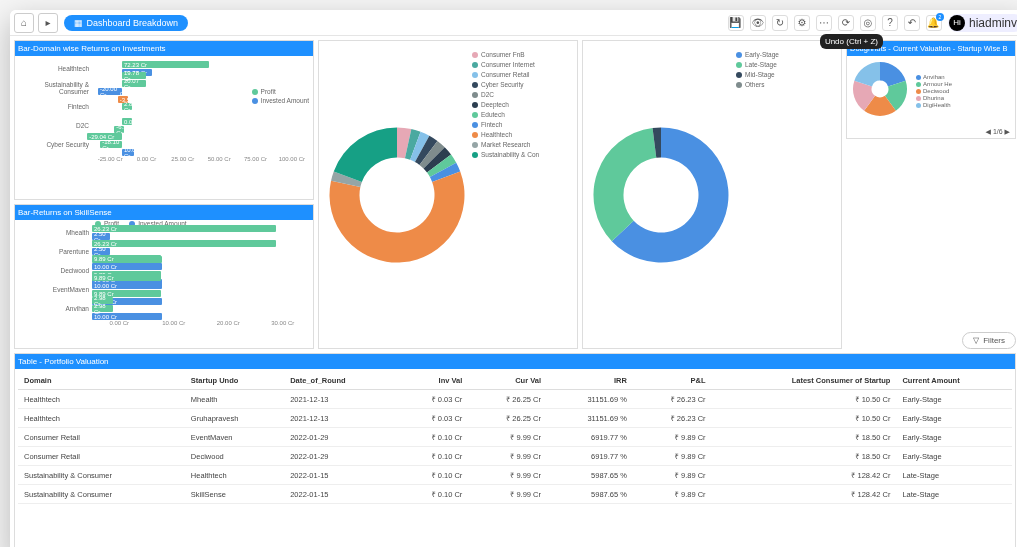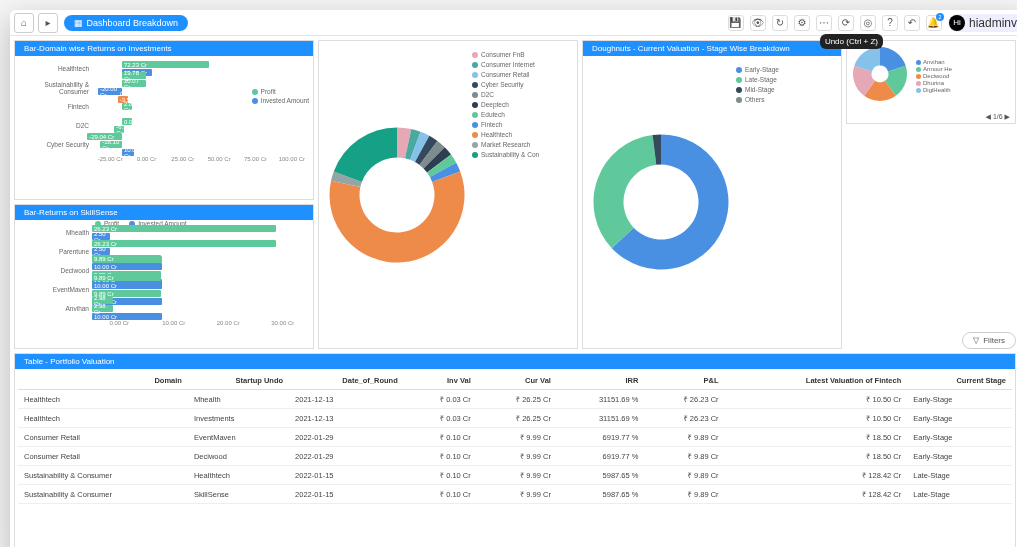--- a/index.html
+++ b/index.html
@@ -9,21 +9,21 @@
 .home-btn { width:20px; height:20px; border:1px solid #ccc; border-radius:3px; display:flex; align-items:center; justify-content:center; font-size:10px; cursor:pointer; color:#555; }
 .title-pill { background:#1e90ff; color:#fff; font-size:9px; padding:3px 10px; border-radius:10px; margin-left:6px; display:flex; align-items:center; gap:4px; }
 .toolbar-right { margin-left:auto; display:flex; align-items:center; gap:6px; position:relative; }
 .tbr-icon { width:16px; height:16px; display:flex; align-items:center; justify-content:center; font-size:10px; color:#555; cursor:pointer; border:1px solid #ddd; border-radius:3px; }
 .tooltip { position:absolute; top:20px; right:140px; background:#222; color:#fff; font-size:8px; padding:3px 5px; border-radius:6px; white-space:nowrap; }
 .avatar-pill { display:flex; align-items:center; background:#eef; border-radius:10px; padding:1px 6px 1px 1px; gap:4px; }
 .avatar-c { width:16px; height:16px; border-radius:50%; background:#000000; color:#fff; font-size:8px; display:flex; align-items:center; justify-content:center; }
 .avatar-pill span { font-size:12px; color:#333; }
 .content { flex:1; padding:4px; display:grid; grid-template-columns:300px 260px 260px 170px; grid-template-rows:160px 145px auto; gap:4px; overflow:hidden; }
 .panel { border:1px solid #ddd; background:#fff; display:flex; flex-direction:column; overflow:hidden; }
-.panel-hdr { background:#1e90ff; color:#fff; font-size:8px; padding:3px 9px; }
+.panel-hdr { background:#1e90ff; color:#fff; font-size:8px; padding:3px 3px; }
 .panel-body { flex:1; padding:3px; position:relative; overflow:hidden; }
 #p-bar1 { grid-column:1; grid-row:1; }
 #p-bar2 { grid-column:1; grid-row:2; }
 #p-donut1 { grid-column:2; grid-row:1 / span 2; }
 #p-donut2 { grid-column:3; grid-row:1 / span 2; }
 #p-side { grid-column:4; grid-row:1 / span 2; border:none; display:flex; flex-direction:column; gap:6px; }
 #p-table { grid-column:1 / span 4; grid-row:3; }
 .barchart { font-size:7px; }
 .bar-row { display:flex; align-items:center; height:19px; }
 .bar-cat { width:74px; text-align:right; padding-right:3px; color:#666; font-size:6.5px; }
@@ -41,21 +41,21 @@
 .donut-legend .sw { width:6px; height:6px; border-radius:50%; }
 .side-panel { border:1px solid #ddd; }
 .side-panel .panel-hdr { font-size:7.5px; }
 .mini-donut { display:flex; align-items:center; padding:3px; gap:6px; }
 .mini-legend { font-size:6px; color:#666; }
 .mini-legend div { display:flex; align-items:center; gap:2px; margin:1px 0; }
 .mini-legend .sw { width:5px; height:5px; border-radius:50%; }
 .pager { text-align:right; font-size:7px; color:#555; padding:2px 5px; }
 .filters-btn { margin-top:auto; align-self:flex-end; border:1px solid #ccc; border-radius:10px; padding:3px 10px; font-size:8px; color:#555; background:#fff; cursor:pointer; display:flex; align-items:center; gap:4px; }
 .tbl { width:100%; border-collapse:collapse; font-size:7.5px; }
-.tbl th { background:#fff; color:#333; text-align:right; padding:4px 6px; border-bottom:1px solid #ddd; font-weight:600; }
+.tbl th { background:#fff; color:#333; text-align:left; padding:4px 6px; border-bottom:1px solid #ddd; font-weight:600; }
 .tbl td { padding:4px 6px; border-bottom:1px solid #eee; color:#444; }
 .tbl td.r, .tbl th.r { text-align:right; }
 </style>
 </head>
 <body>
 
 <div class="frame">
   <div class="toolbar">
     <div class="home-btn">⌂</div>
     <div class="home-btn" style="margin-left:4px">▸</div>
@@ -270,21 +270,20 @@
               <div>
                 <span class="sw" style="background: rgb(22, 160, 133);"></span>
                 <span>Sustainability &amp; Con</span>
               </div>
             </div>
       </div>
         </div>
     </div>
 
     <div class="panel" id="p-donut2">
-      <div class="panel-hdr">Doughnuts - Current Valuation - Stage Wise Breakdown</div>
       <div class="panel-body">
           <div class="donut-wrap">
         <div class="donut-svg" id="donut2-svg">
               <svg width="150" height="150" viewBox="0 0 100 100">
                 <path d="M50,5 A45,45 0 1 1 17.196411766036476,80.80461976679098 L31.77578431446471,67.11367764821722 A25,25 0 1 0 50,25 Z" fill="#4a90e2"></path>
                 <path d="M17.196411766036476,80.80461976679098 A45,45 0 0 1 44.36000448960633,5.354838440848496 L46.86666916089241,25.197132467138054 A25,25 0 0 0 31.77578431446471,67.11367764821722 Z" fill="#5fc99b"></path>
                 <path d="M44.36000448960633,5.354838440848496 A45,45 0 0 1 49.99999999999999,5 L49.99999999999999,25 A25,25 0 0 0 46.86666916089241,25.197132467138054 Z" fill="#34495e"></path>
                 <path d="M49.99999999999999,5 A45,45 0 0 1 49.99999999999999,5 L49.99999999999999,25 A25,25 0 0 0 49.99999999999999,25 Z" fill="#7f8c8d"></path>
               </svg>
             </div>
@@ -305,20 +304,21 @@
                 <span class="sw" style="background: rgb(127, 140, 141);"></span>
                 <span>Others</span>
               </div>
             </div>
       </div>
         </div>
     </div>
 
     <div id="p-side">
       <div class="side-panel panel">
+        <div class="panel-hdr">Doughnuts - Current Valuation - Startup Wise B</div>
         <div class="mini-donut">
           <div id="mini-svg"><svg width="60" height="60" viewBox="0 0 100 100">
                 <path d="M50,5 A45,45 0 0 1 92.79754323328191,36.094235253127366 L63.31479122813215,45.673762078750734 A14,14 0 0 0 50,36 Z" fill="#4a90e2"></path>
                 <path d="M92.79754323328191,36.094235253127366 A45,45 0 0 1 76.45033635316129,86.40576474687263 L58.22899353209462,61.326237921249266 A14,14 0 0 0 63.31479122813215,45.673762078750734 Z" fill="#5fc99b"></path>
                 <path d="M76.45033635316129,86.40576474687263 A45,45 0 0 1 23.549663646838713,86.40576474687263 L41.77100646790538,61.326237921249266 A14,14 0 0 0 58.22899353209462,61.326237921249266 Z" fill="#ee8b48"></path>
                 <path d="M23.549663646838713,86.40576474687263 A45,45 0 0 1 7.202456766718093,36.09423525312735 L36.68520877186785,45.673762078750734 A14,14 0 0 0 41.77100646790538,61.326237921249266 Z" fill="#e6a8b5"></path>
                 <path d="M7.202456766718093,36.09423525312735 A45,45 0 0 1 49.99999999999999,5 L50,36 A14,14 0 0 0 36.68520877186785,45.673762078750734 Z" fill="#85c1e9"></path>
               </svg></div>
           <div class="mini-legend" id="mini-legend">
               <div>
@@ -357,39 +357,39 @@
         <table class="tbl" id="tbl">
             <thead>
               <tr>
                 <th>Domain</th>
                 <th>Startup Undo</th>
                 <th>Date_of_Round</th>
                 <th class="r">Inv Val</th>
                 <th class="r">Cur Val</th>
                 <th class="r">IRR</th>
                 <th class="r">P&amp;L</th>
-                <th class="r">Latest Valuation of Fintech</th>
-                <th>Current Stage</th>
+                <th class="r">Latest Consumer of Startup</th>
+                <th>Current Amount</th>
               </tr>
             </thead>
             <tbody>
               <tr>
                 <td>Healthtech</td>
                 <td>Mhealth</td>
                 <td>2021-12-13</td>
                 <td class="r">₹ 0.03 Cr</td>
                 <td class="r">₹ 26.25 Cr</td>
                 <td class="r">31151.69 %</td>
                 <td class="r">₹ 26.23 Cr</td>
                 <td class="r">₹ 10.50 Cr</td>
                 <td>Early-Stage</td>
               </tr>
               <tr>
                 <td>Healthtech</td>
-                <td>Investments</td>
+                <td>Gruhapravesh</td>
                 <td>2021-12-13</td>
                 <td class="r">₹ 0.03 Cr</td>
                 <td class="r">₹ 26.25 Cr</td>
                 <td class="r">31151.69 %</td>
                 <td class="r">₹ 26.23 Cr</td>
                 <td class="r">₹ 10.50 Cr</td>
                 <td>Early-Stage</td>
               </tr>
               <tr>
                 <td>Consumer Retail</td>

